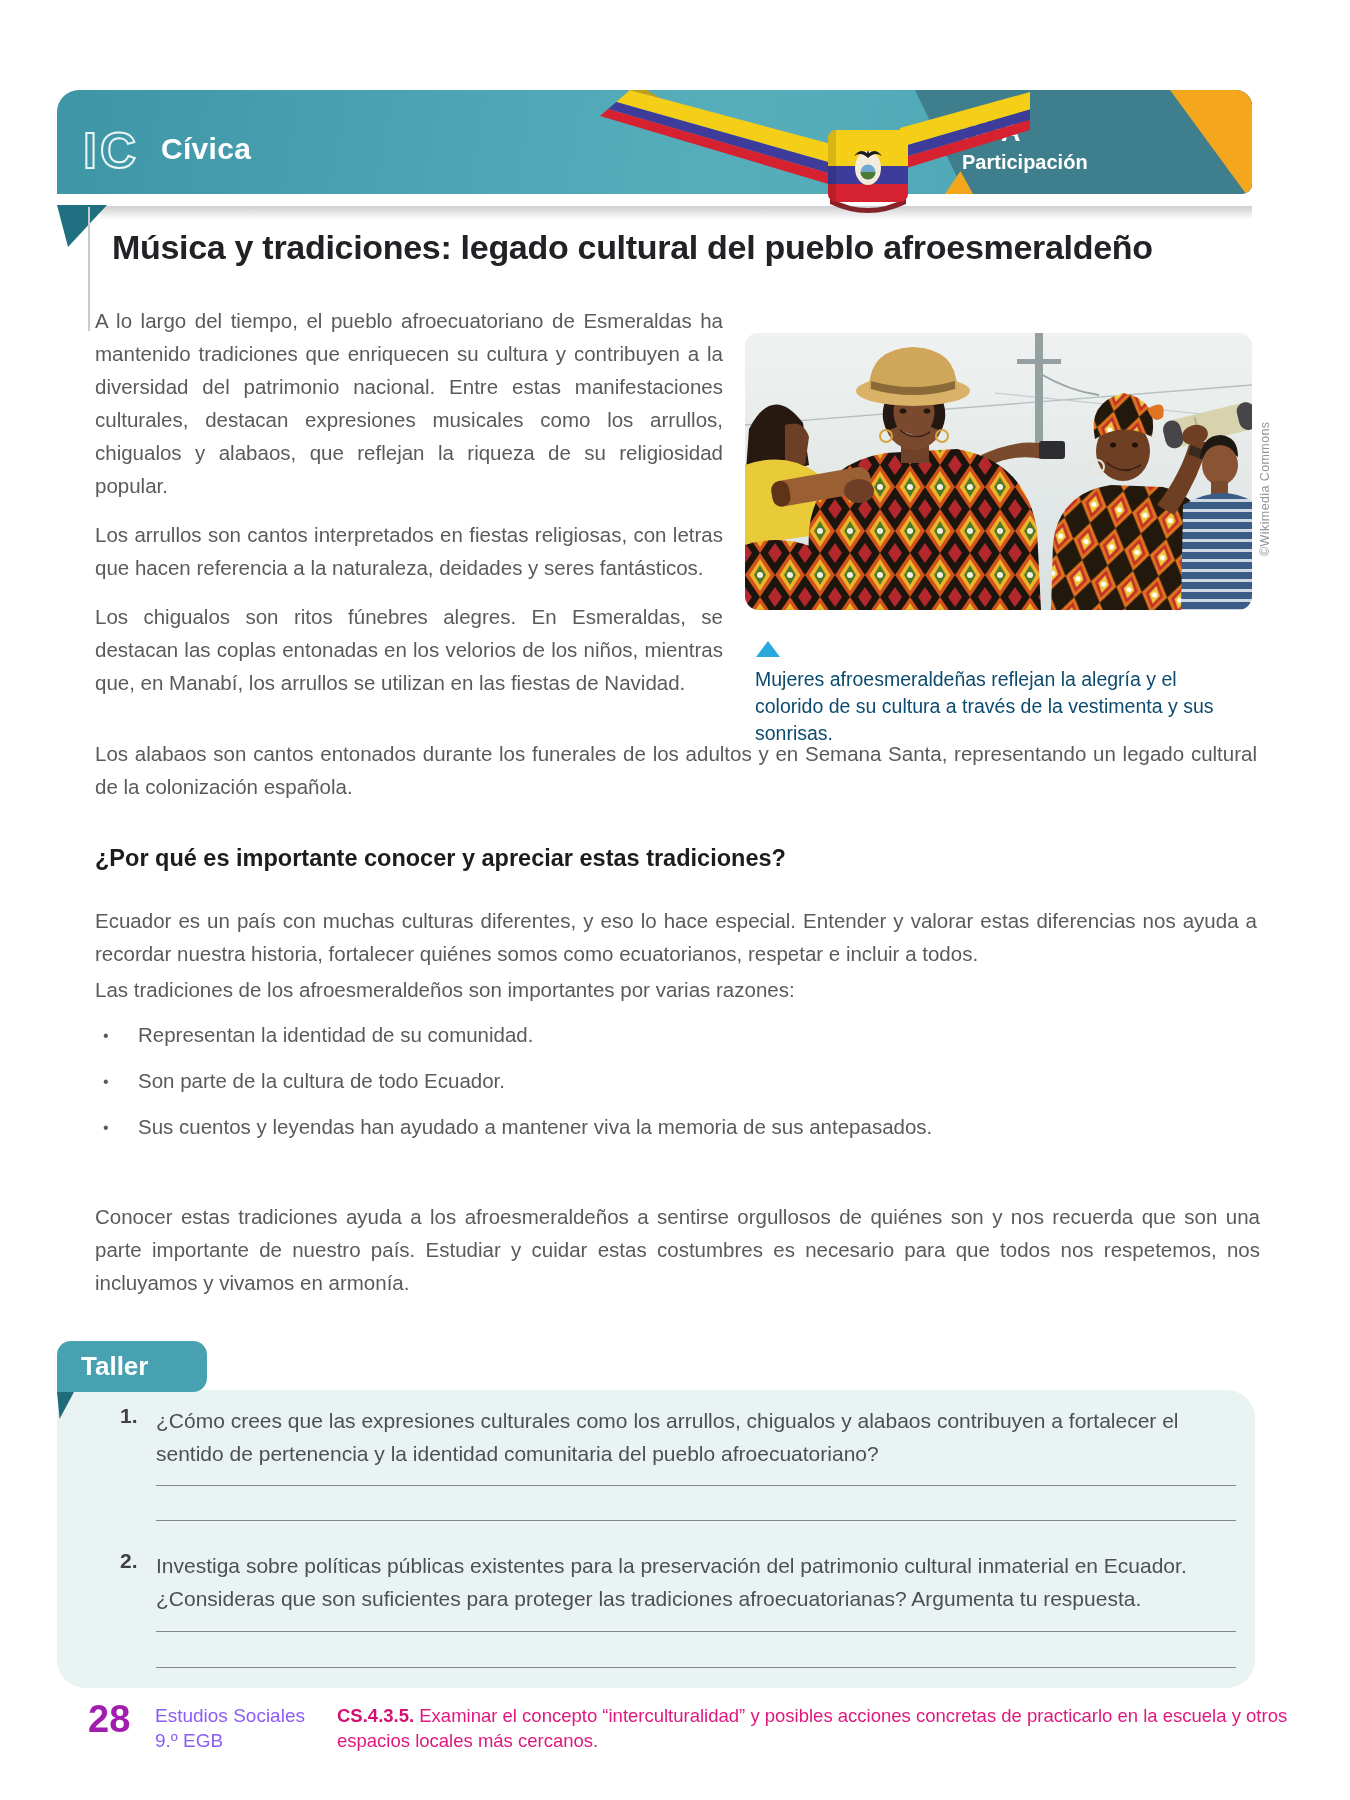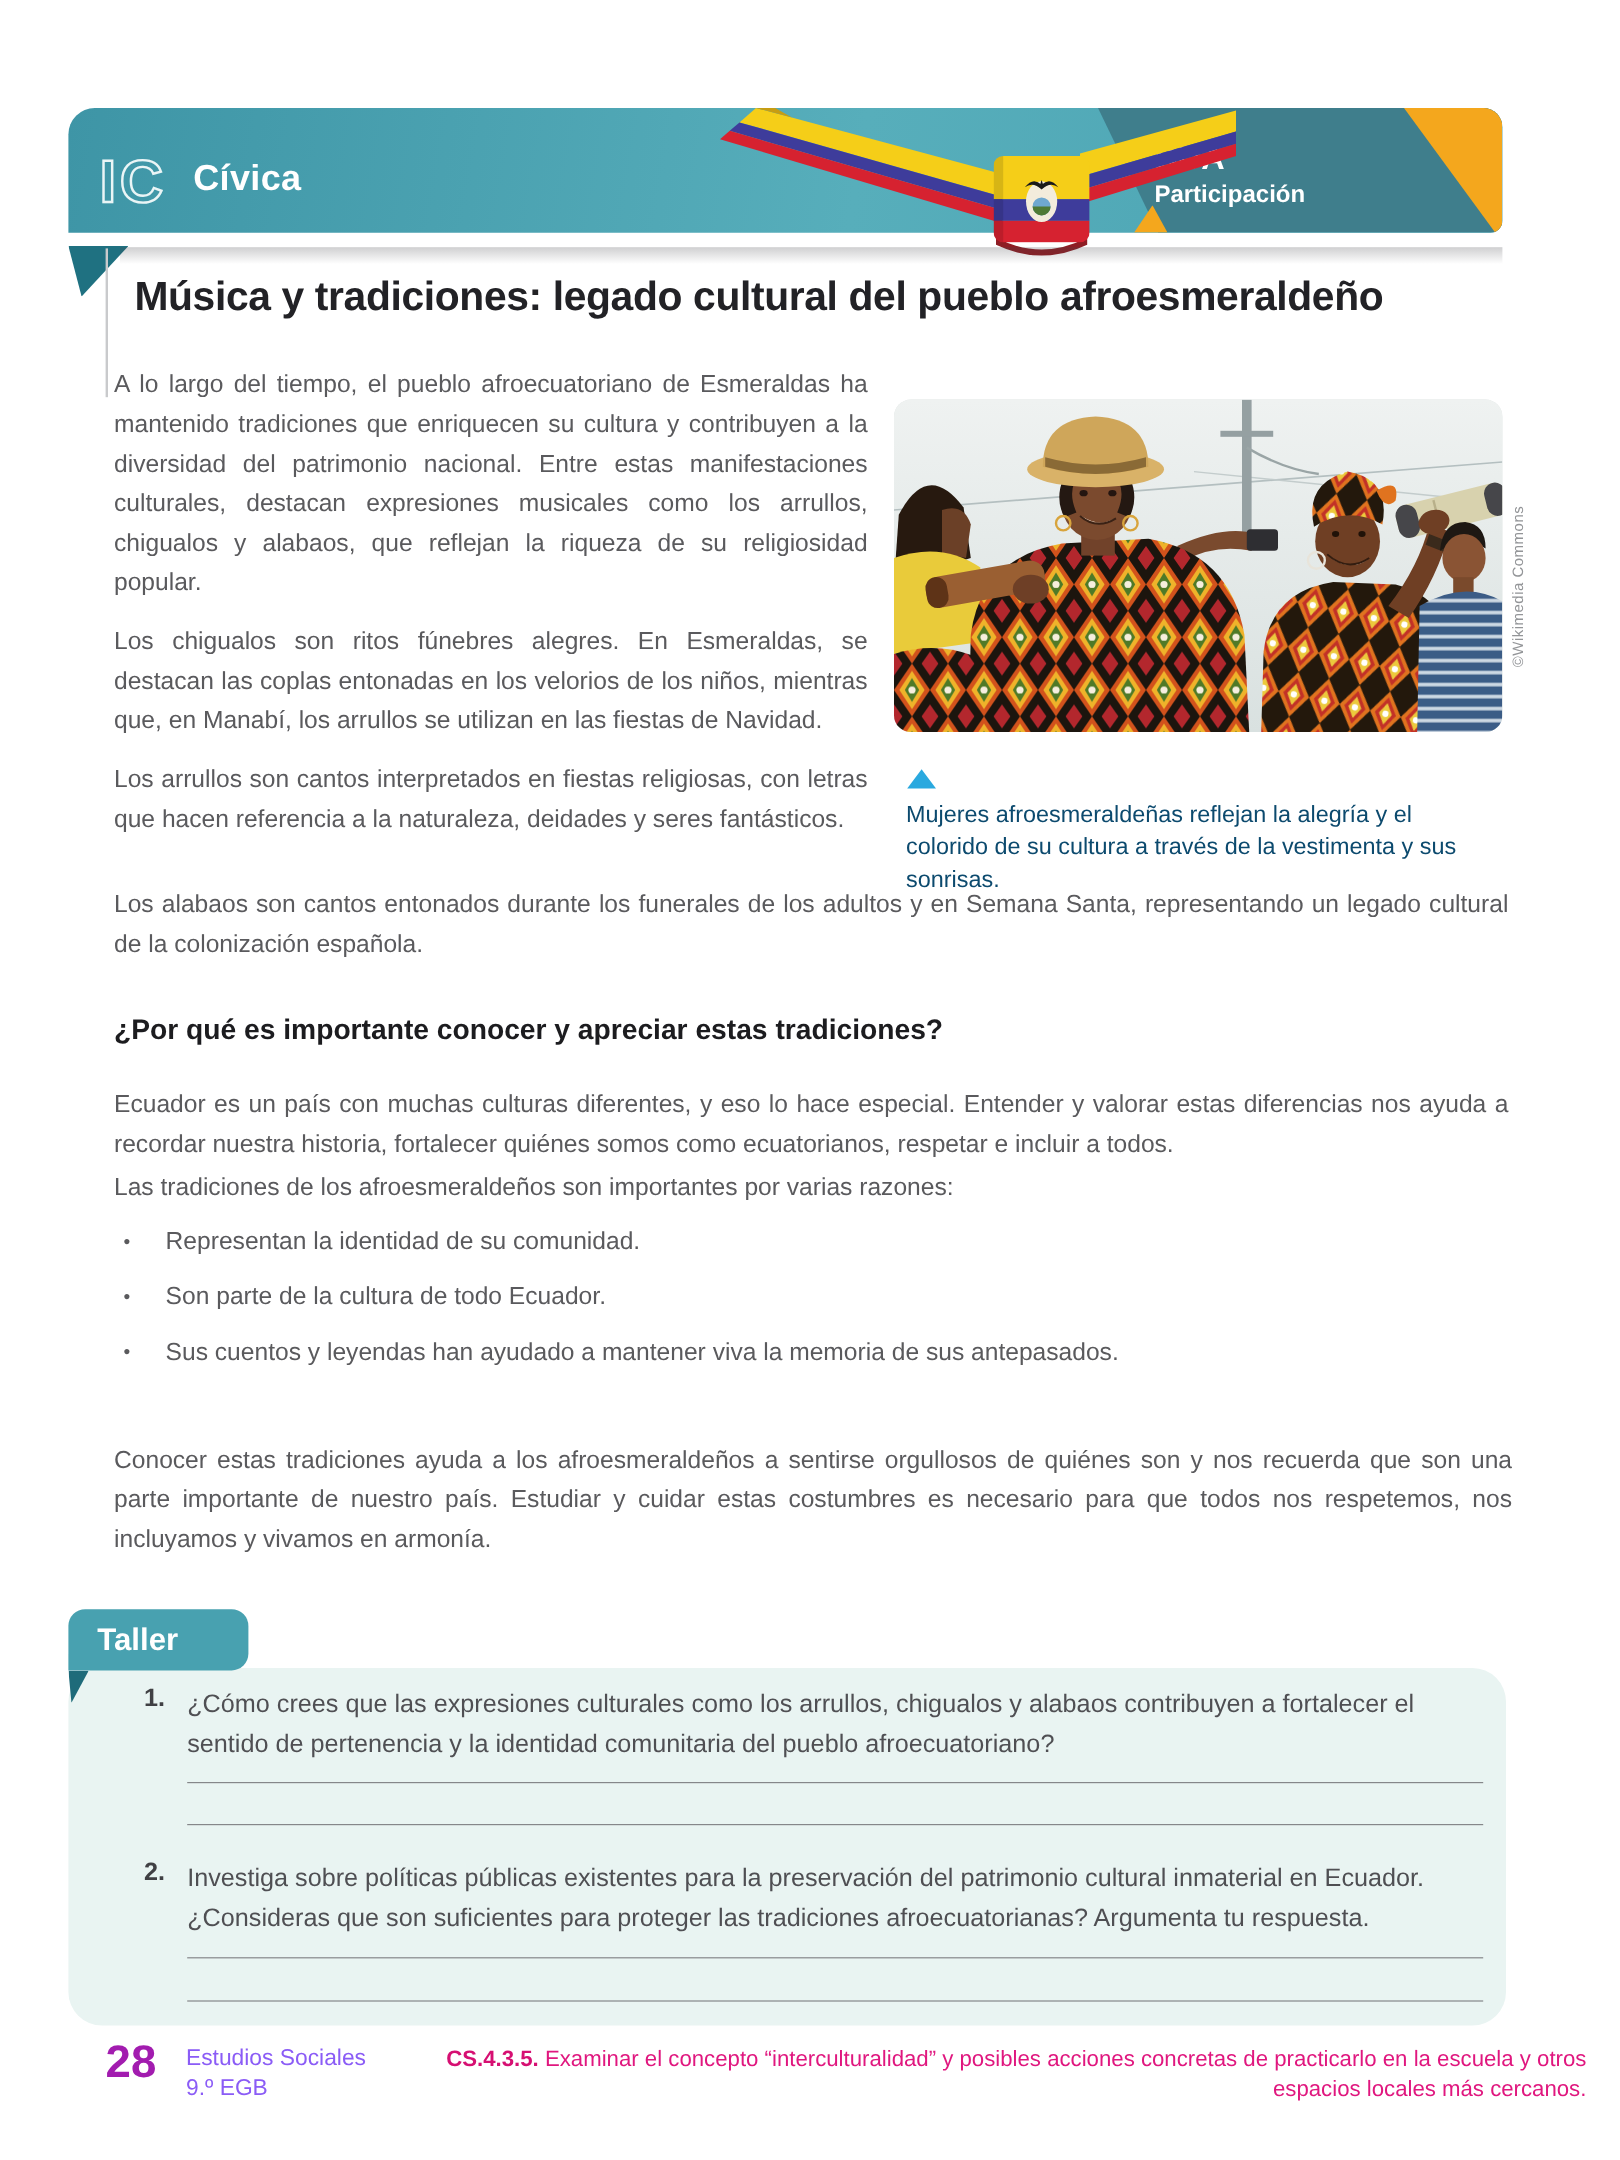--- a/index.html
+++ b/index.html
@@ -159,21 +159,21 @@
   .page-number {
     position: absolute; left: 88px; top: 1698px;
     font-size: 38px; font-weight: 700; color: #a21caf;
   }
   .course-block {
     position: absolute; left: 155px; top: 1703px;
     font-size: 19px; line-height: 25px; color: #8b5cf6;
   }
   .standard-block {
     position: absolute; left: 337px; top: 1703px; width: 985px;
-    font-size: 18.5px; line-height: 25px; color: #e0177f; text-align: right;
+    font-size: 18.5px; line-height: 25px; color: #e0177f; text-align: left;
   }
   .standard-code { font-weight: 700; color: #d60f72; }
 </style>
 </head>
 <body>
 
 <div class="page">
 
   <div class="banner">
     <div class="banner-dark"></div>
@@ -218,22 +218,22 @@
   </svg>
 
   <div class="banner-fold"></div>
   <div class="banner-shadow"></div>
   <div class="title-vline"></div>
 
   <h1 class="page-title">Música y tradiciones: legado cultural del pueblo afroesmeraldeño</h1>
 
   <div class="col-left">
     <p class="body-text">A lo largo del tiempo, el pueblo afroecuatoriano de Esmeraldas ha mantenido tradiciones que enriquecen su cultura y contribuyen a la diversidad del patrimonio nacional. Entre estas manifestaciones culturales, destacan expresiones musicales como los arrullos, chigualos y alabaos, que reflejan la riqueza de su religiosidad popular.</p>
+    <p class="body-text">Los arrullos son cantos interpretados en fiestas religiosas, con letras que hacen referencia a la naturaleza, deidades y seres fantásticos.</p>
     <p class="body-text">Los chigualos son ritos fúnebres alegres. En Esmeraldas, se destacan las coplas entonadas en los velorios de los niños, mientras que, en Manabí, los arrullos se utilizan en las fiestas de Navidad.</p>
-    <p class="body-text">Los arrullos son cantos interpretados en fiestas religiosas, con letras que hacen referencia a la naturaleza, deidades y seres fantásticos.</p>
   </div>
 
   <div class="photo">
     <svg viewBox="0 0 507 277" preserveAspectRatio="none" aria-hidden="true">
       <defs>
         <linearGradient id="sky" x1="0" y1="0" x2="0" y2="1">
           <stop offset="0" stop-color="#eff2f1"></stop>
             <stop offset="1" stop-color="#d9e1e0"></stop>
         </linearGradient>
         <pattern id="pA" width="30" height="44" patternUnits="userSpaceOnUse">

